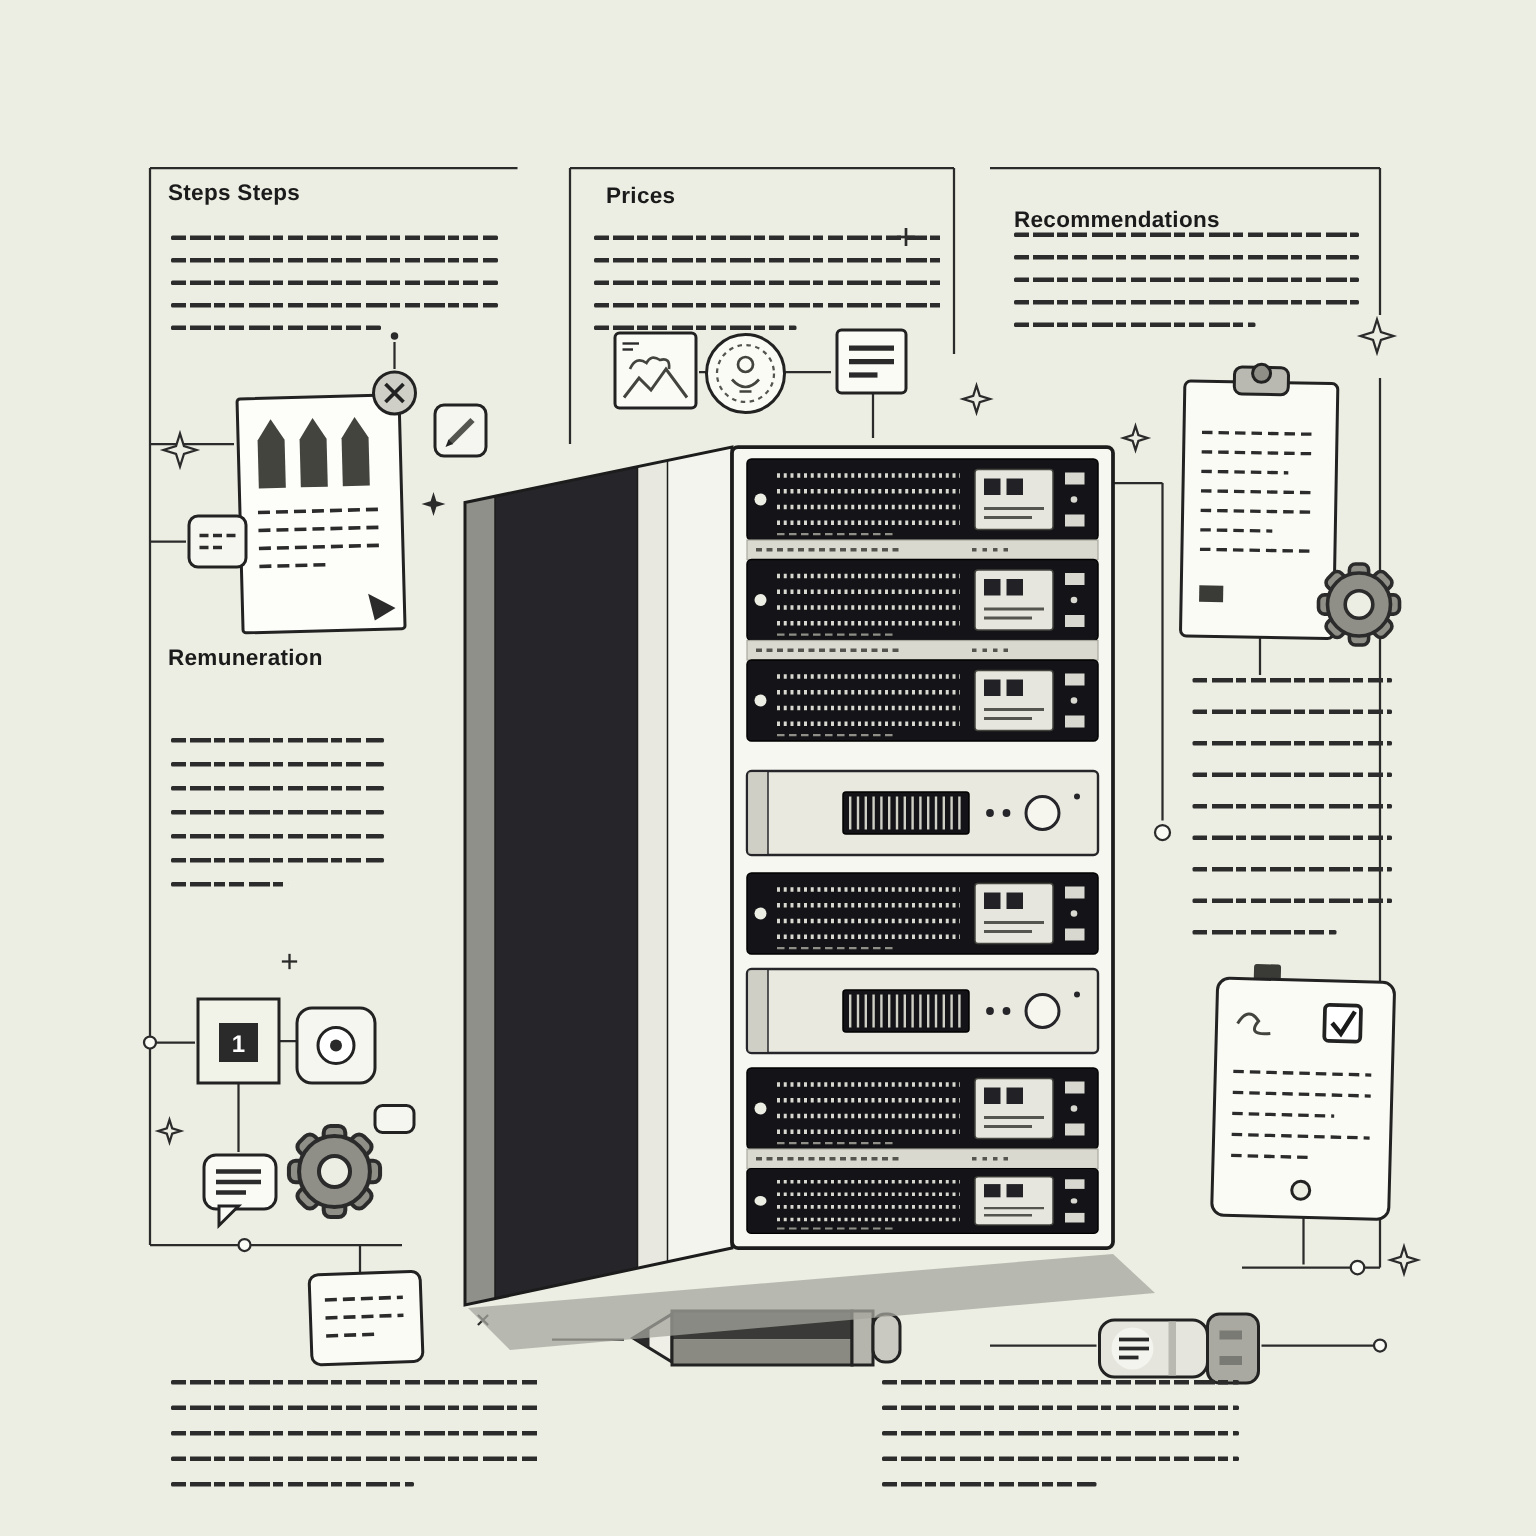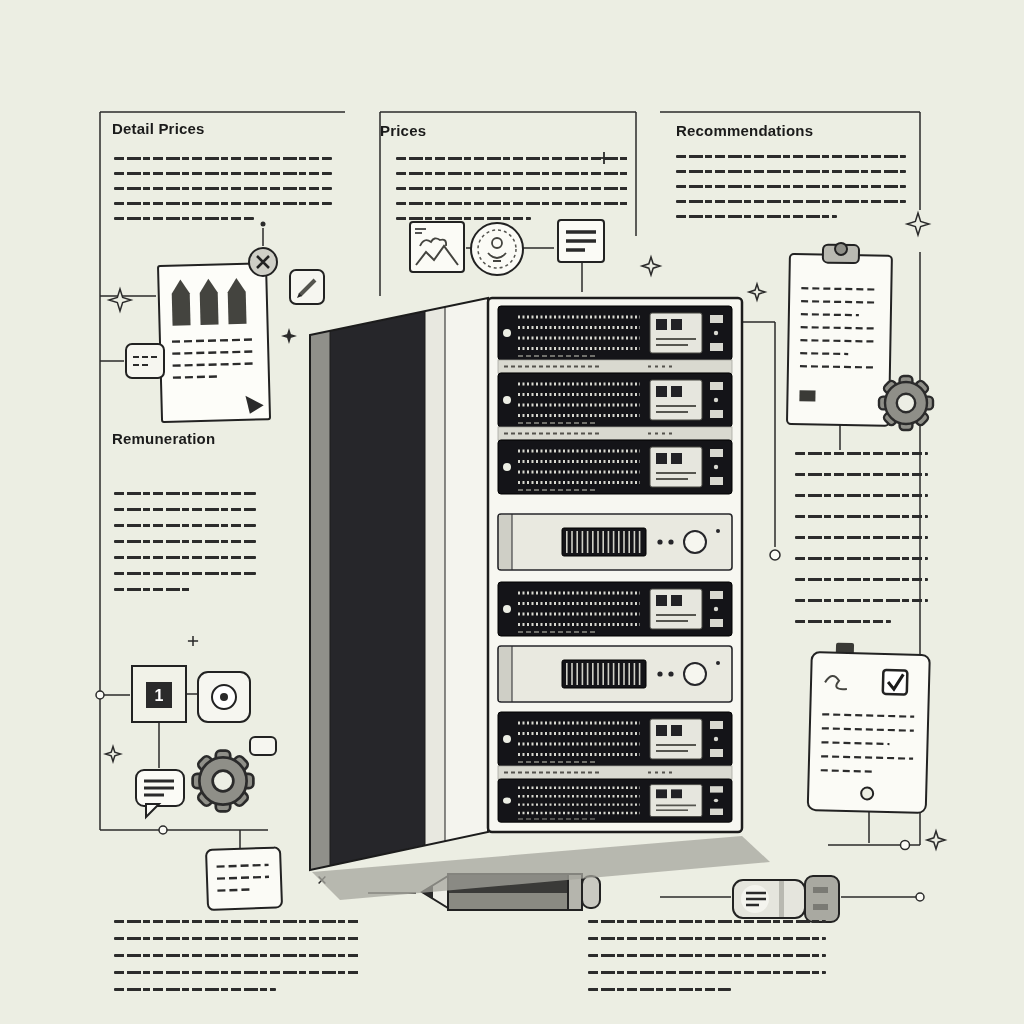--- a/index.html
+++ b/index.html
@@ -255,23 +255,23 @@
     <use href="#u-light" transform="translate(498,514)"></use>
     <use href="#u-dark" transform="translate(498,582)"></use>
     <use href="#u-light" transform="translate(498,646)"></use>
     <use href="#u-dark" transform="translate(498,712)"></use>
     <use href="#u-rail" transform="translate(498,766)"></use>
     <use href="#u-dark" transform="translate(498,779) scale(1,0.8)"></use>
     <rect x="488" y="298" width="254" height="534" rx="4" fill="none" stroke="#1c1c1c" stroke-width="2.5"></rect>
   </g>
 </svg>
 
-  <div class="title" style="left:112px;top:120px">Detail Prices</div>
-  <div class="title" style="left:380px;top:122px">Prices</div>
-  <div class="title" style="left:676px;top:122px">Recommendations</div>
+  <div class="title" style="left:112px;top:120px">Steps Steps</div>
+  <div class="title" style="left:404px;top:122px">Prices</div>
+  <div class="title" style="left:676px;top:138px">Recommendations</div>
   <div class="title" style="left:112px;top:430px">Remuneration</div>
 
   <div class="lines" style="left:114px;top:157px;width:218px">
       <div class="tline" style="width: 100%; margin-bottom: 12px;"></div>
       <div class="tline" style="width: 100%; margin-bottom: 12px;"></div>
       <div class="tline" style="width: 100%; margin-bottom: 12px;"></div>
       <div class="tline" style="width: 100%; margin-bottom: 12px;"></div>
       <div class="tline" style="width: 64%; margin-bottom: 12px;"></div>
     </div>
   <div class="lines" style="left:396px;top:157px;width:232px">

